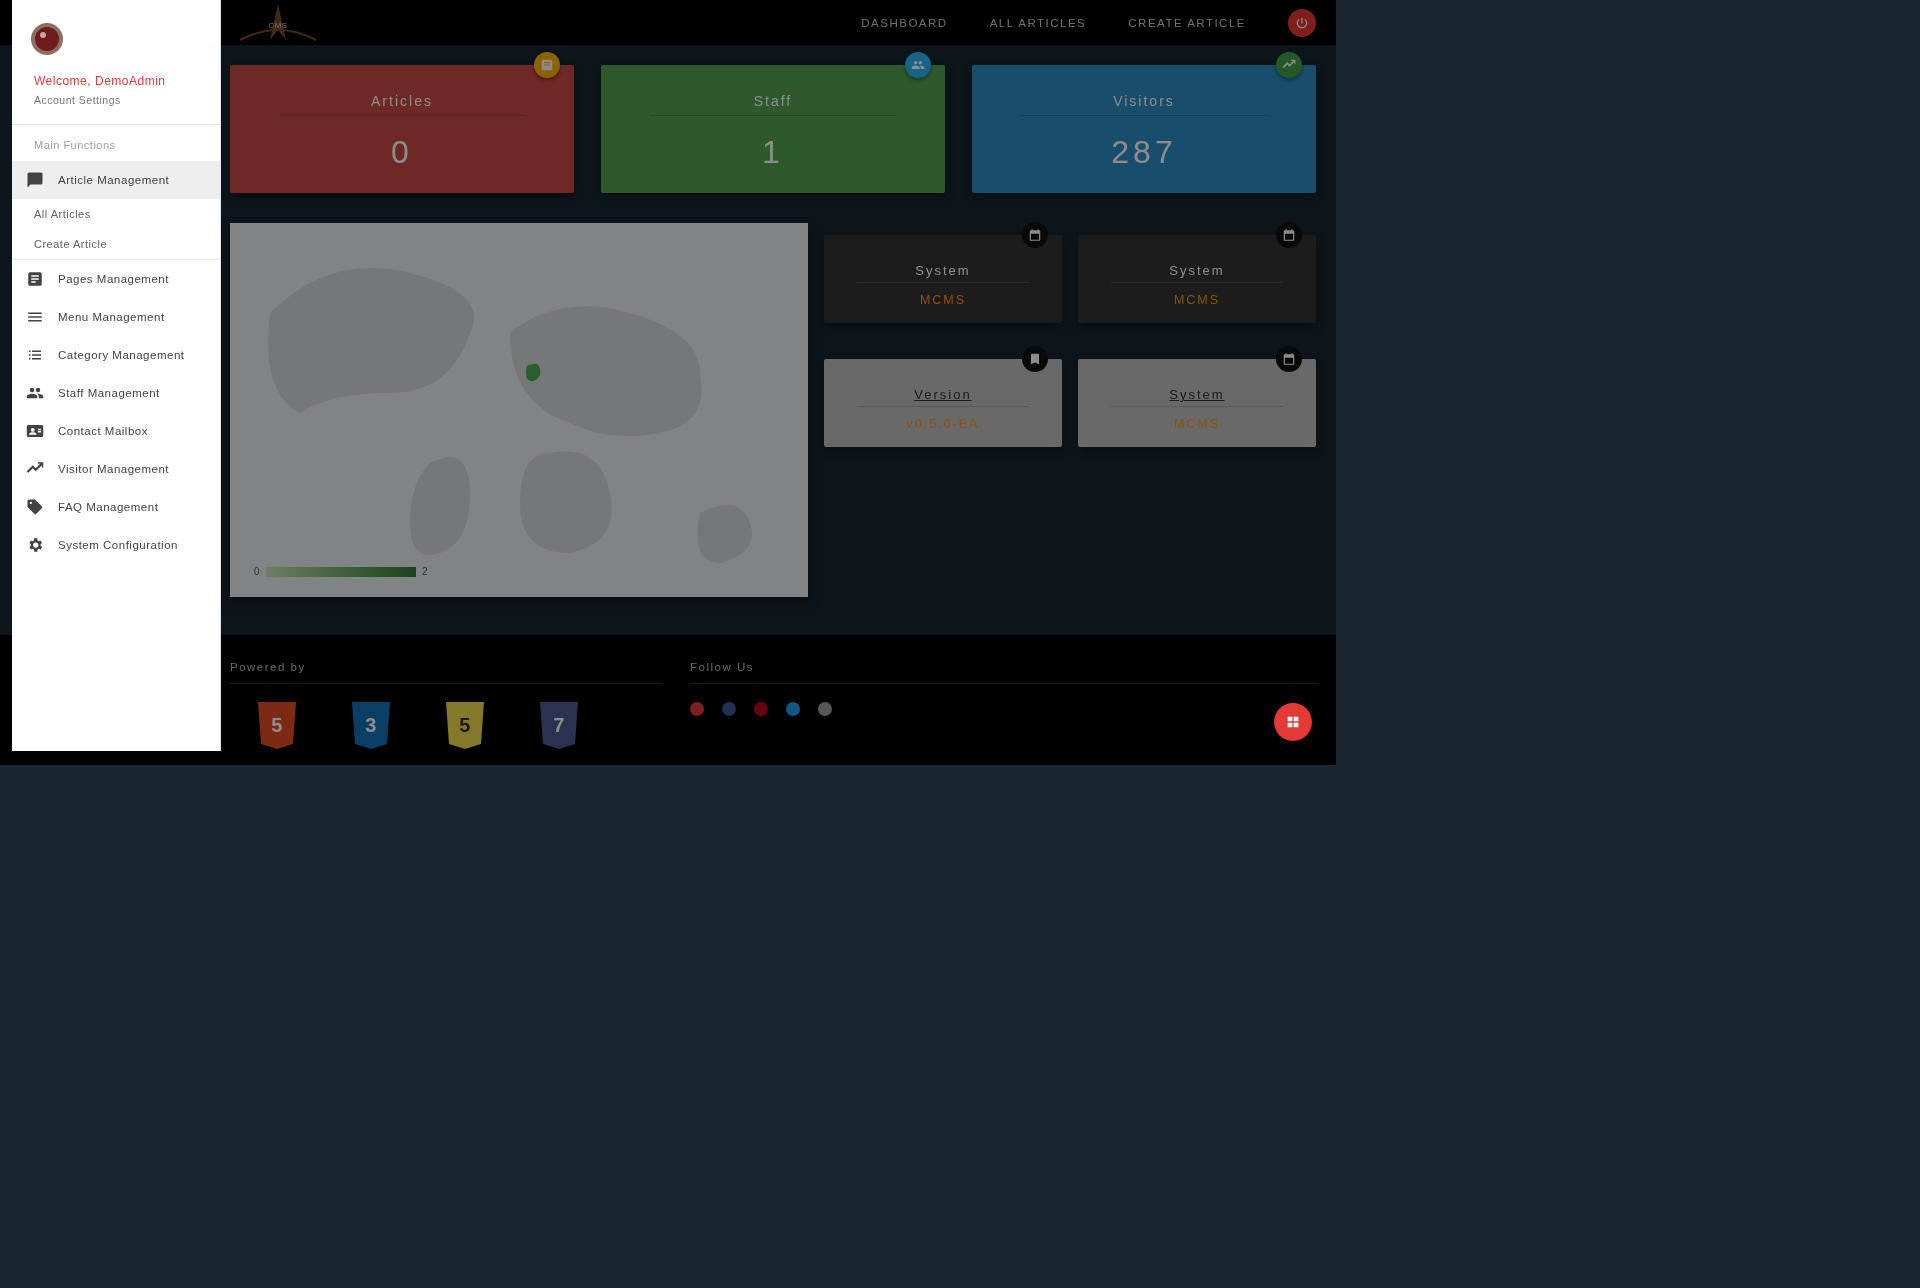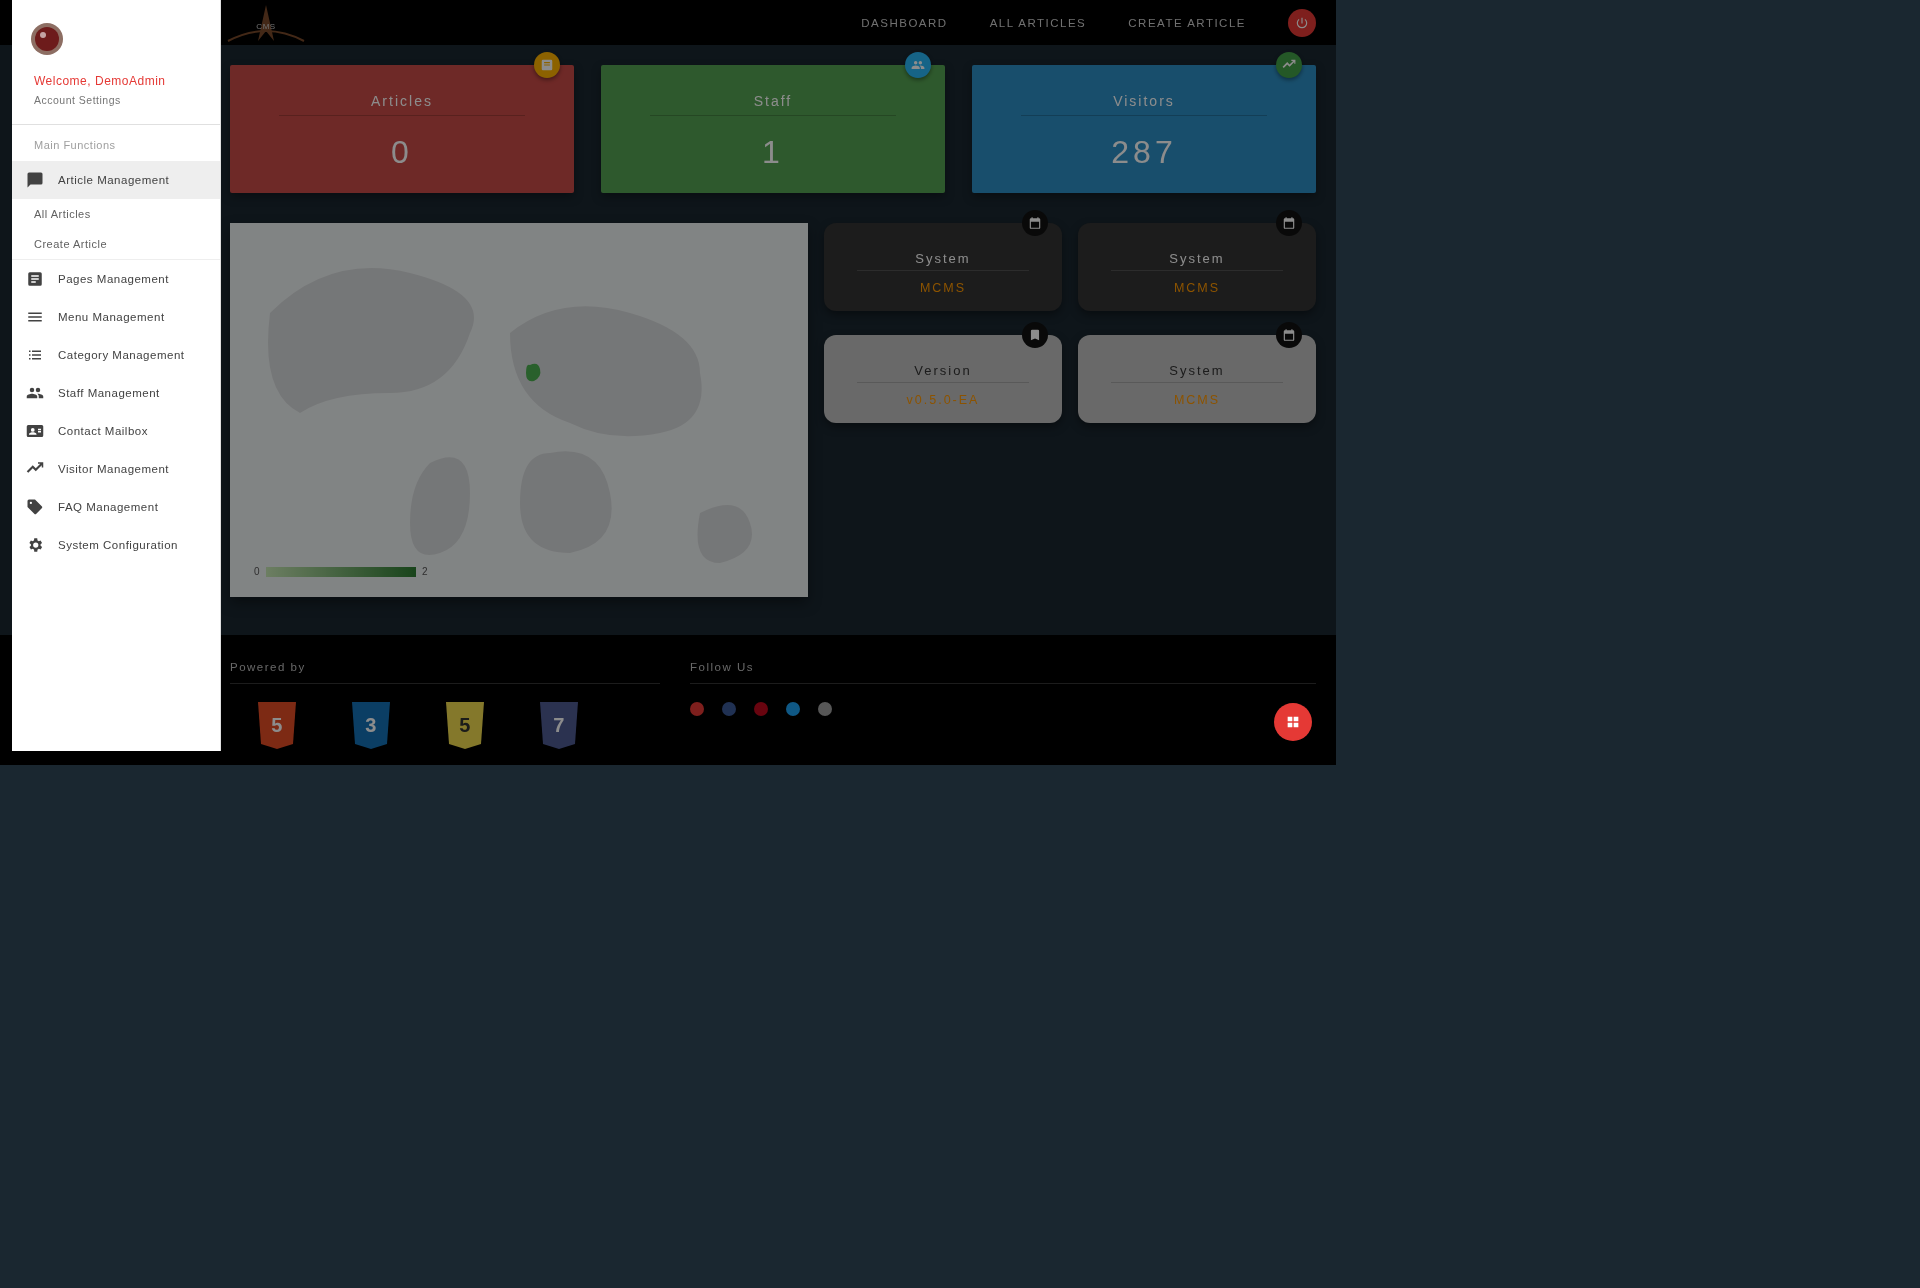--- a/index.html
+++ b/index.html
@@ -15,21 +15,21 @@
     .divider { height:1px; background:#e0e0e0; }
     .section-hdr{ padding:14px 22px 10px 22px; font-size:11px; color:#9e9e9e; }
     .nav-item{ display:flex; align-items:center; gap:14px; padding:10px 14px; font-size:11.5px; color:#424242; cursor:pointer; }
     .nav-item.active{ background:#eeeeee; }
     .nav-item .mi{ width:18px; height:18px; flex:0 0 18px; }
     .sub-item{ padding:9px 14px 9px 22px; font-size:11px; color:#616161; cursor:pointer; }
     .sub-group{ border-bottom:1px solid #eee; }
 
     
     .topbar{ height:45px; background:#000; display:flex; align-items:center; padding:0 20px 0 220px; gap:32px; position:relative; }
-    .topbar .brand{ position:absolute; left:218px; top:0; height:45px; display:flex; align-items:center;}
+    .topbar .brand{ position:absolute; left:230px; top:0; height:45px; display:flex; align-items:flex-start;}
     .topnav{ margin-left:auto; display:flex; align-items:center; gap:42px; }
     .topnav a{ color:#ccc; font-size:11.5px; text-decoration:none; letter-spacing:1.5px; cursor:pointer; }
     .power{ width:28px; height:28px; border-radius:50%; background:#e53935; display:flex; align-items:center; justify-content:center; cursor:pointer; }
 
     
     .content{ padding:20px 20px 0 230px; }
     .stats{ display:flex; gap:27px; }
     .card{ flex:1; position:relative; border-radius:2px; padding:28px 18px 22px 18px; text-align:center; box-shadow:0 4px 10px rgba(0,0,0,.35); }
     .card .title{ font-size:14px; letter-spacing:2px; padding-bottom:6px; border-bottom:1px solid rgba(0,0,0,.2); width:80%; margin:0 auto 18px auto; }
     .card .value{ font-size:32px; letter-spacing:4px; }
@@ -39,24 +39,24 @@
     .c-blue  { background:#2d8fc5; }
     .c-amber { background:#e2a20c; }
     .b-amber { background:#ffb300;} .b-blue{background:#29b6f6;} .b-green{background:#43a047;} .b-red{background:#e53935;}
 
     .row2{ display:flex; gap:16px; margin-top:30px; }
     .map{ flex:0 0 578px; height:374px; background:#ecf0f1; border-radius:2px; position:relative; box-shadow:0 6px 14px rgba(0,0,0,.4);}
     .map svg{position:absolute; inset:0;}
     .legend{ position:absolute; left:24px; bottom:20px; display:flex; align-items:center; gap:6px; font-size:10px; color:#555;}
     .legend .bar{ width:150px; height:10px; background:linear-gradient(90deg,#c6e6b3,#2e7d32);}
     .minigrid{ flex:1; display:grid; grid-template-columns:1fr 1fr; gap:24px 16px; align-content:start; }
-    .mini{ background:#333; position:relative; text-align:center; padding:28px 12px 16px 12px; border-radius:12px; box-shadow:0 4px 10px rgba(0,0,0,.4);}
+    .mini{ background:#333; position:relative; text-align:center; padding:28px 12px 16px 12px; border-radius:2px; box-shadow:0 4px 10px rgba(0,0,0,.4);margin-top:12px;}
     .mini.light{ background:#bfbfbf; color:#333;}
     .mini .mtitle{ font-size:13px; letter-spacing:2px; padding-bottom:4px; border-bottom:1px solid rgba(255,255,255,.15); width:80%; margin:0 auto 10px auto;}
-    .mini.light .mtitle{ border-color:rgba(0,0,0,.15);}
+    .mini.light .mtitle{ border-color:rgba(0,0,0,.15);text-decoration:underline;}
     .mini .mvalue{ font-size:12.5px; letter-spacing:2px; color:#ff9800;}
     .mini .mbadge{ position:absolute; top:-13px; right:14px; width:26px; height:26px; border-radius:50%; background:#111; display:flex; align-items:center; justify-content:center;}
 
     
     .footer{ margin-top:38px; background:#000; padding:26px 20px 0 230px; display:flex; gap:30px; height:130px;}
     .fcol1{ flex:0 0 430px;} .fcol2{flex:0 0 210px;} .fcol3{flex:1;}
     .fh{ font-size:11.5px; color:#bdbdbd; letter-spacing:1.5px; padding-bottom:10px; border-bottom:1px solid #333; margin-bottom:18px;}
     .techs{ display:flex; gap:48px; padding-left:24px;}
     .info{ font-size:11px; line-height:1.5; color:#9e9e9e; letter-spacing:1px;}
     .socials{ display:flex; gap:18px;}

